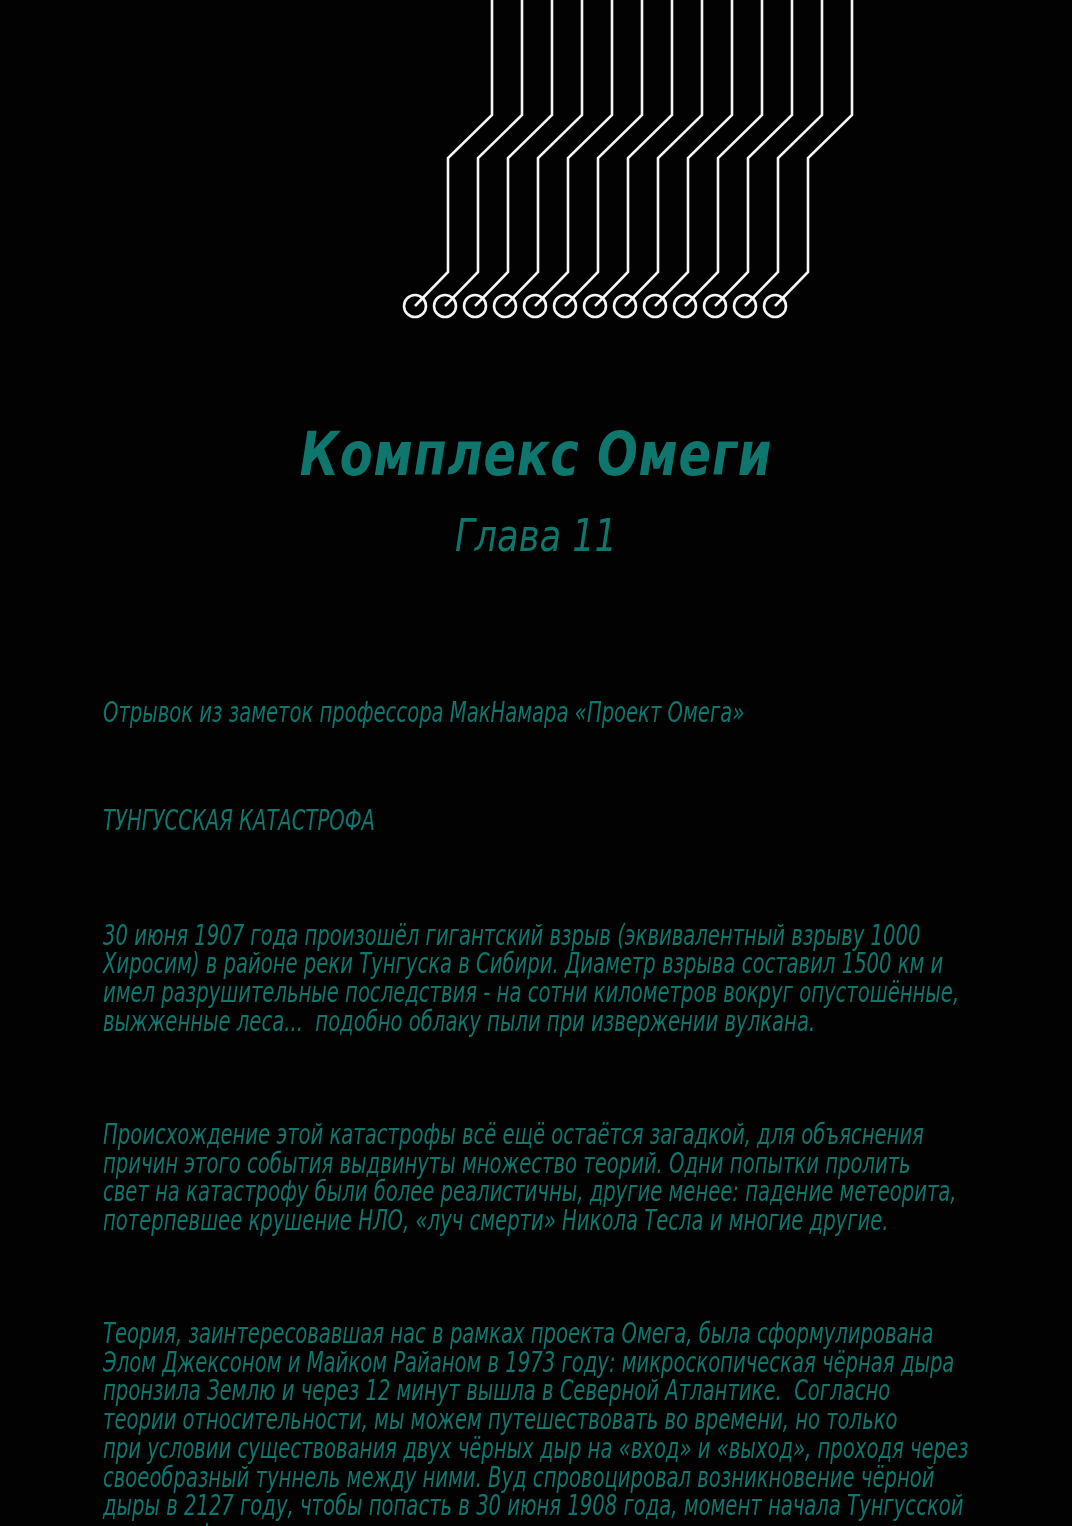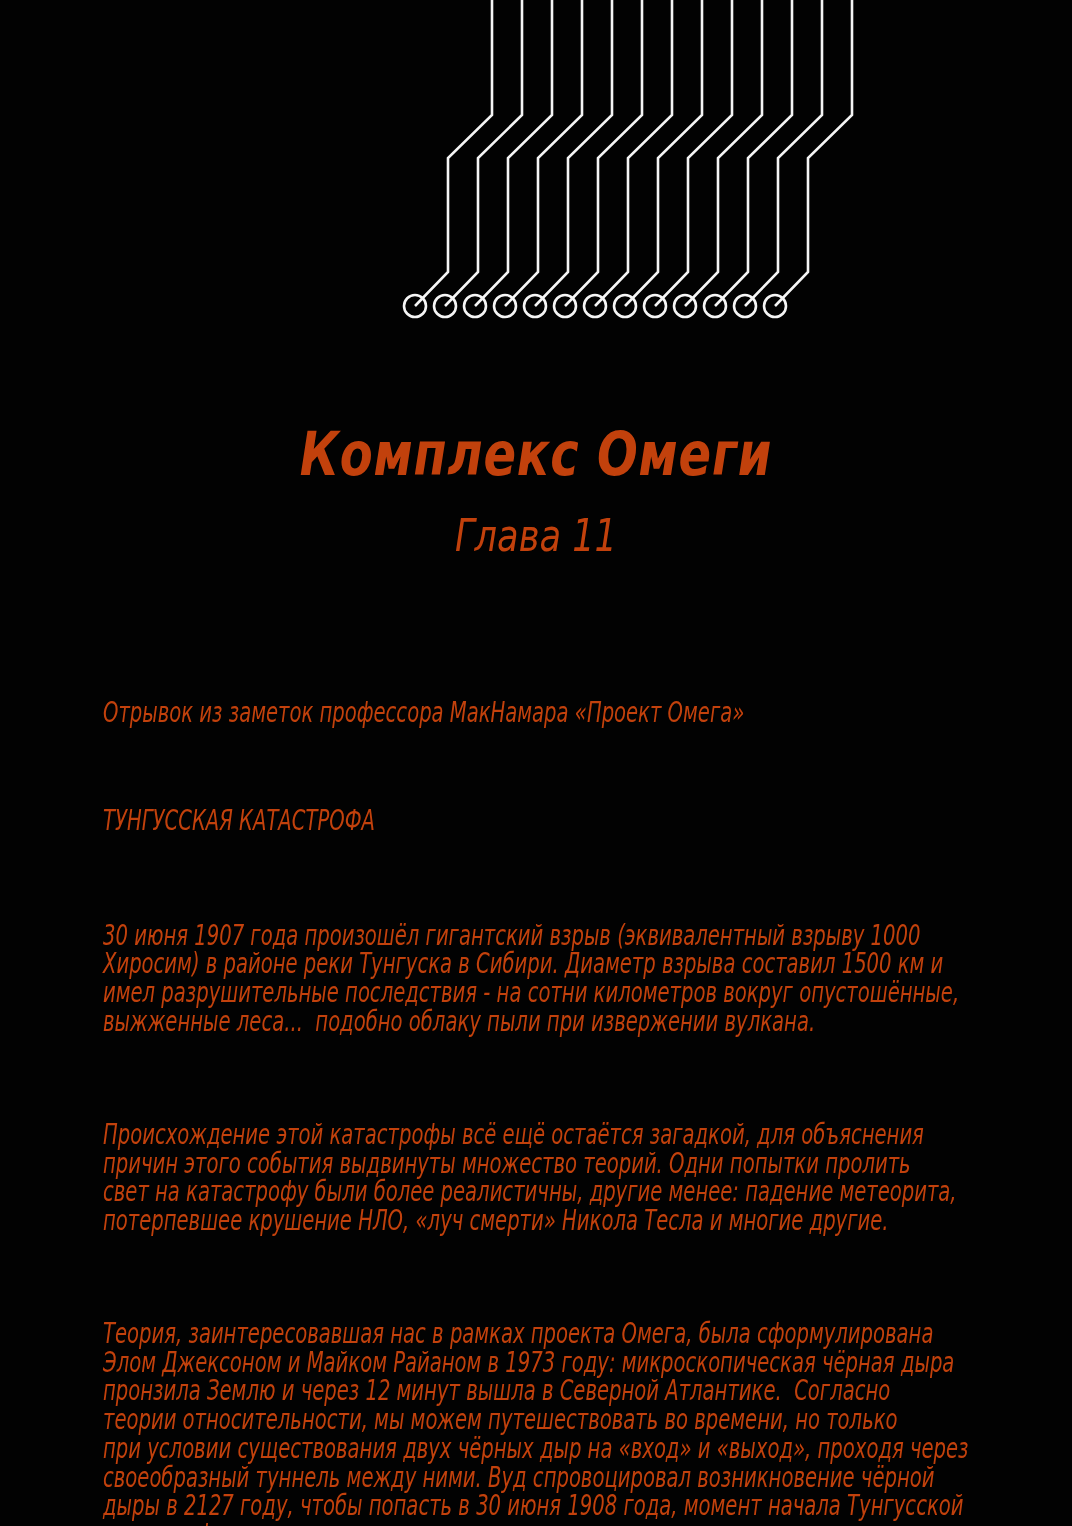--- a/index.html
+++ b/index.html
@@ -4,21 +4,21 @@
 <style>
   html, body { margin: 0; padding: 0; background: #000; }
   .page {
     position: relative;
     width: 1072px;
     height: 1526px;
     background: #020202;
     overflow: hidden;
     font-family: "DejaVu Sans", sans-serif;
     font-style: italic;
-    color: #c2410c;
+    color: #0f766e;
   }
   .traces {
     position: absolute;
     top: 0; left: 0;
     width: 1072px; height: 330px;
     display: block;
   }
   .title {
     position: absolute;
     top: 424px; left: 0;

